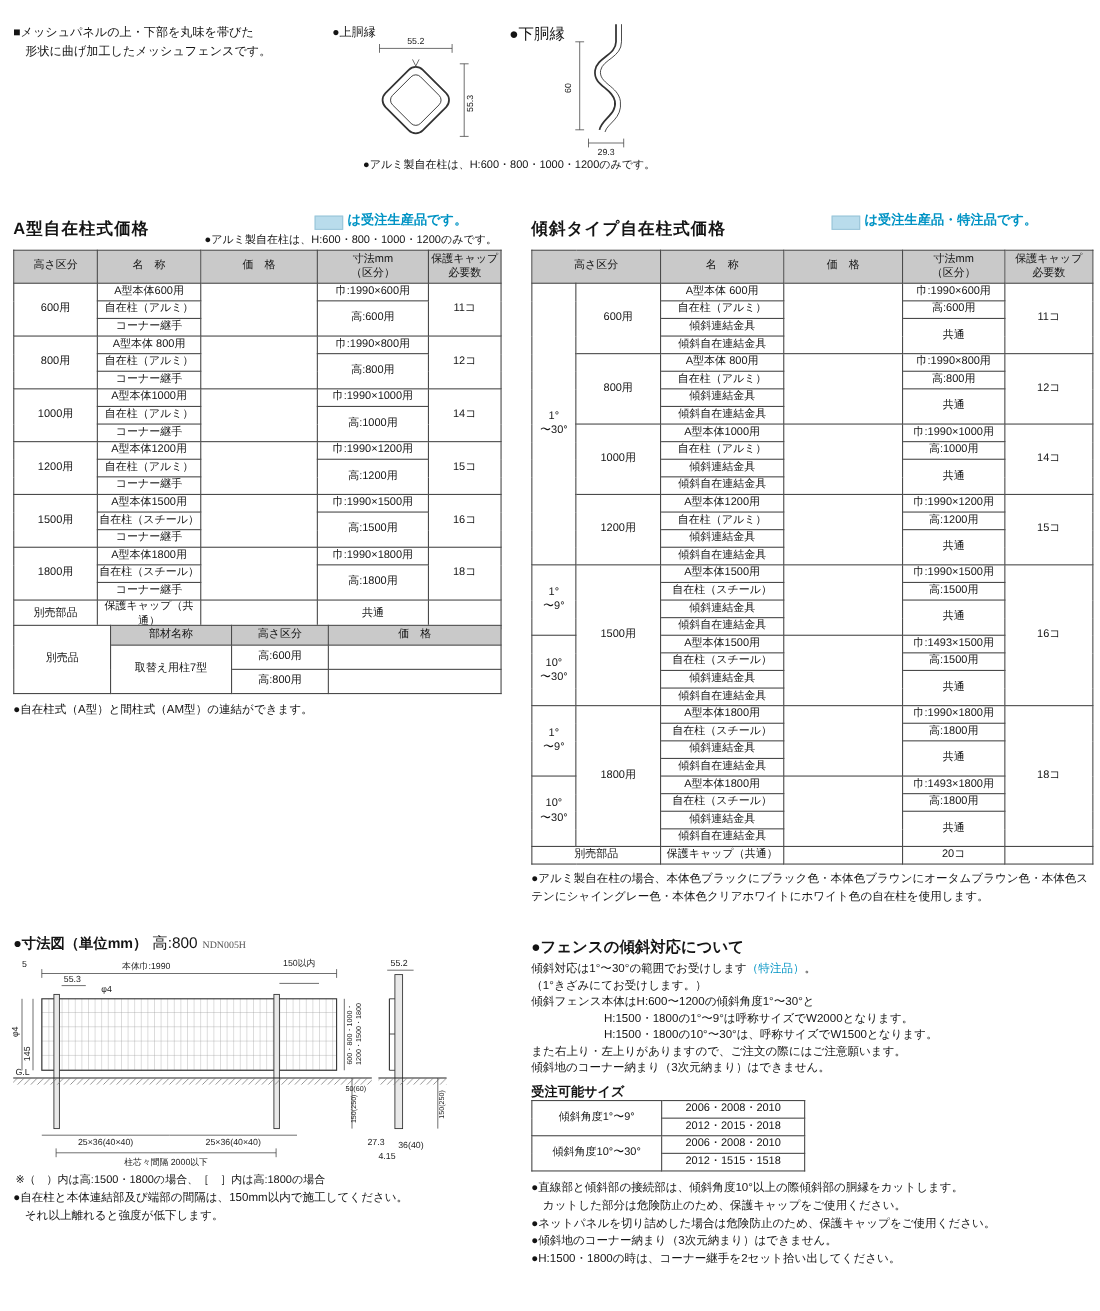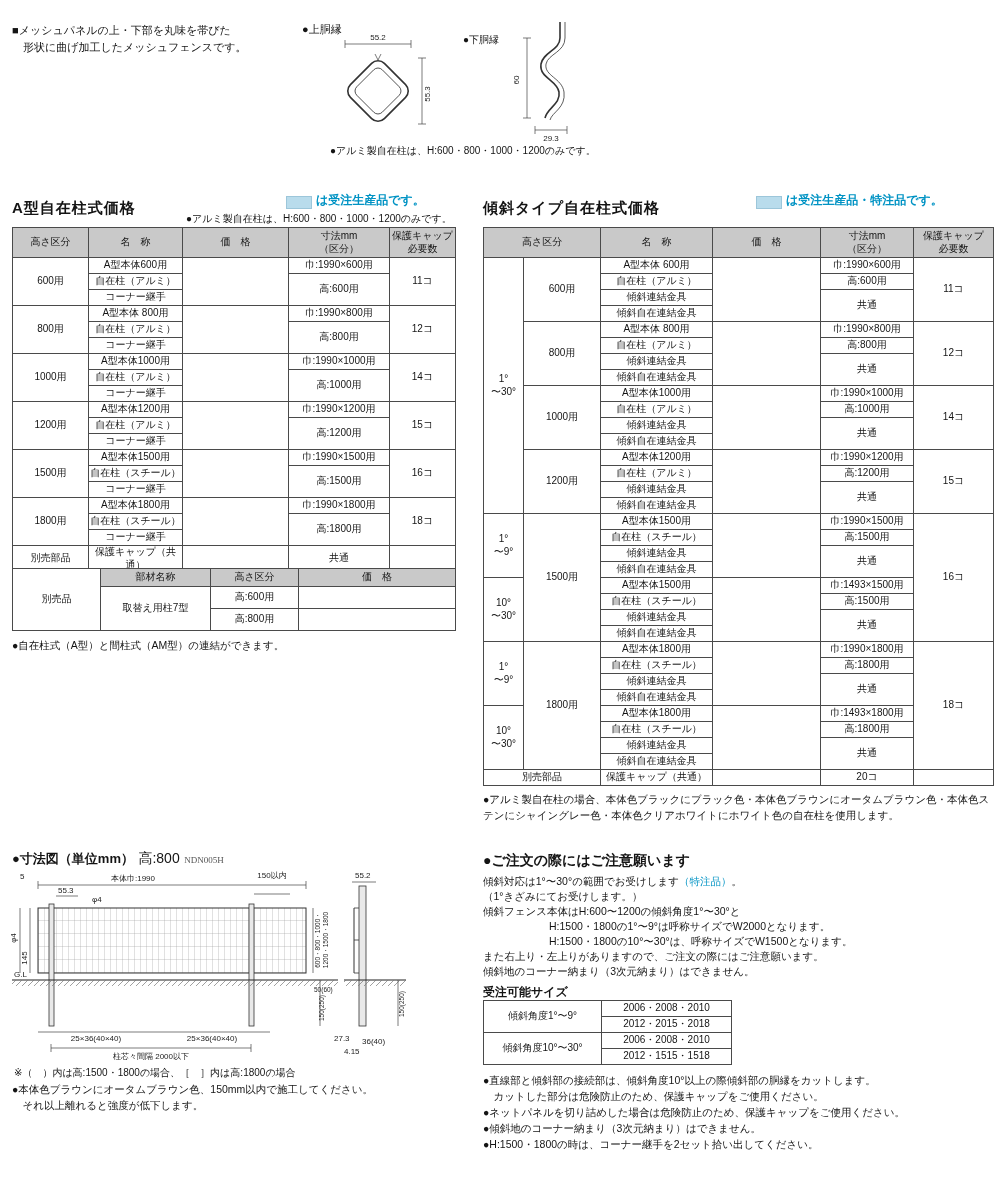--- a/index.html
+++ b/index.html
@@ -55,21 +55,21 @@
     <text class="dtxt" x="60" y="10" text-anchor="middle">55.2</text>
     <text class="dtxt" x="112" y="64" text-anchor="middle" transform="rotate(-90 112 64)">55.3</text>
     <g>
       <rect class="shape" x="36" y="37" width="48" height="48" rx="9" transform="rotate(45 60 61)"></rect>
       <rect class="shape thin" x="42" y="43" width="36" height="36" rx="6" transform="rotate(45 60 61)"></rect>
       <line class="dim" x1="57" y1="24" x2="60" y2="30"></line>
       <line class="dim" x1="63" y1="24" x2="60" y2="30"></line>
     </g>
   </svg>
 
-  <div class="abs" style="left:463px;top:33px;font-size:10px">●下胴縁</div>
+  <div class="abs" style="left:463px;top:22px;font-size:14px">●下胴縁</div>
   <svg class="abs" style="left:505px;top:16px" width="90" height="128" viewBox="0 0 90 128">
     <g>
       <path class="shape" d="M55 6 L55 22 C55 34 38 36 36 48 C34 62 52 64 54 76 C56 88 42 92 40 102"></path>
       <path class="shape thin" d="M60 6 L60 22 C60 36 43 38 41 48 C39 60 57 62 59 76 C61 92 47 96 45 104"></path>
     </g>
     <g>
       <line class="dim" x1="22" y1="22" x2="22" y2="102"></line>
       <line class="dim" x1="18" y1="22" x2="26" y2="22"></line>
       <line class="dim" x1="18" y1="102" x2="26" y2="102"></line>
       <line class="dim" x1="30" y1="114" x2="62" y2="114"></line>
@@ -498,25 +498,25 @@
     <text class="dtxt" x="143" y="191" text-anchor="middle">柱芯々間隔 2000以下</text>
     <text class="dtxt" x="347" y="10">55.2</text>
     <text class="dtxt vsm" x="396" y="136" text-anchor="middle" transform="rotate(-90 396 136)">150(250)</text>
     <text class="dtxt" x="326" y="173">27.3</text>
     <text class="dtxt" x="354" y="176">36(40)</text>
     <text class="dtxt" x="336" y="186">4.15</text>
   </svg>
 
   <div class="abs note" style="left:14px;top:1066px">※（　）内は高:1500・1800の場合、［　］内は高:1800の場合</div>
   <div class="abs note105" style="left:12px;top:1082px;width:440px">
-    <div>●本体色ブラウンにオータムブラウン色、150mm以内で施工してください。</div>
+    <div>●自在柱と本体連結部及び端部の間隔は、150mm以内で施工してください。</div>
     <div>　それ以上離れると強度が低下します。</div>
   </div>
 
-  <div class="abs sub-title" style="left:483px;top:852px;font-size:14px">●ご注文の際にはご注意願います</div>
+  <div class="abs sub-title" style="left:483px;top:852px;font-size:14px">●フェンスの傾斜対応について</div>
   <div class="abs para" style="left:483px;top:874px;width:515px">
     <div>
       <span>傾斜対応は1°〜30°の範囲でお受けします</span><span class="blue">（特注品）</span><span>。</span>
     </div>
     <div>（1°きざみにてお受けします。）</div>
     <div>傾斜フェンス本体はH:600〜1200の傾斜角度1°〜30°と</div>
     <div class="ind">H:1500・1800の1°〜9°は呼称サイズでW2000となります。</div>
     <div class="ind">H:1500・1800の10°〜30°は、呼称サイズでW1500となります。</div>
     <div>また右上り・左上りがありますので、ご注文の際にはご注意願います。</div>
     <div>傾斜地のコーナー納まり（3次元納まり）はできません。</div>

